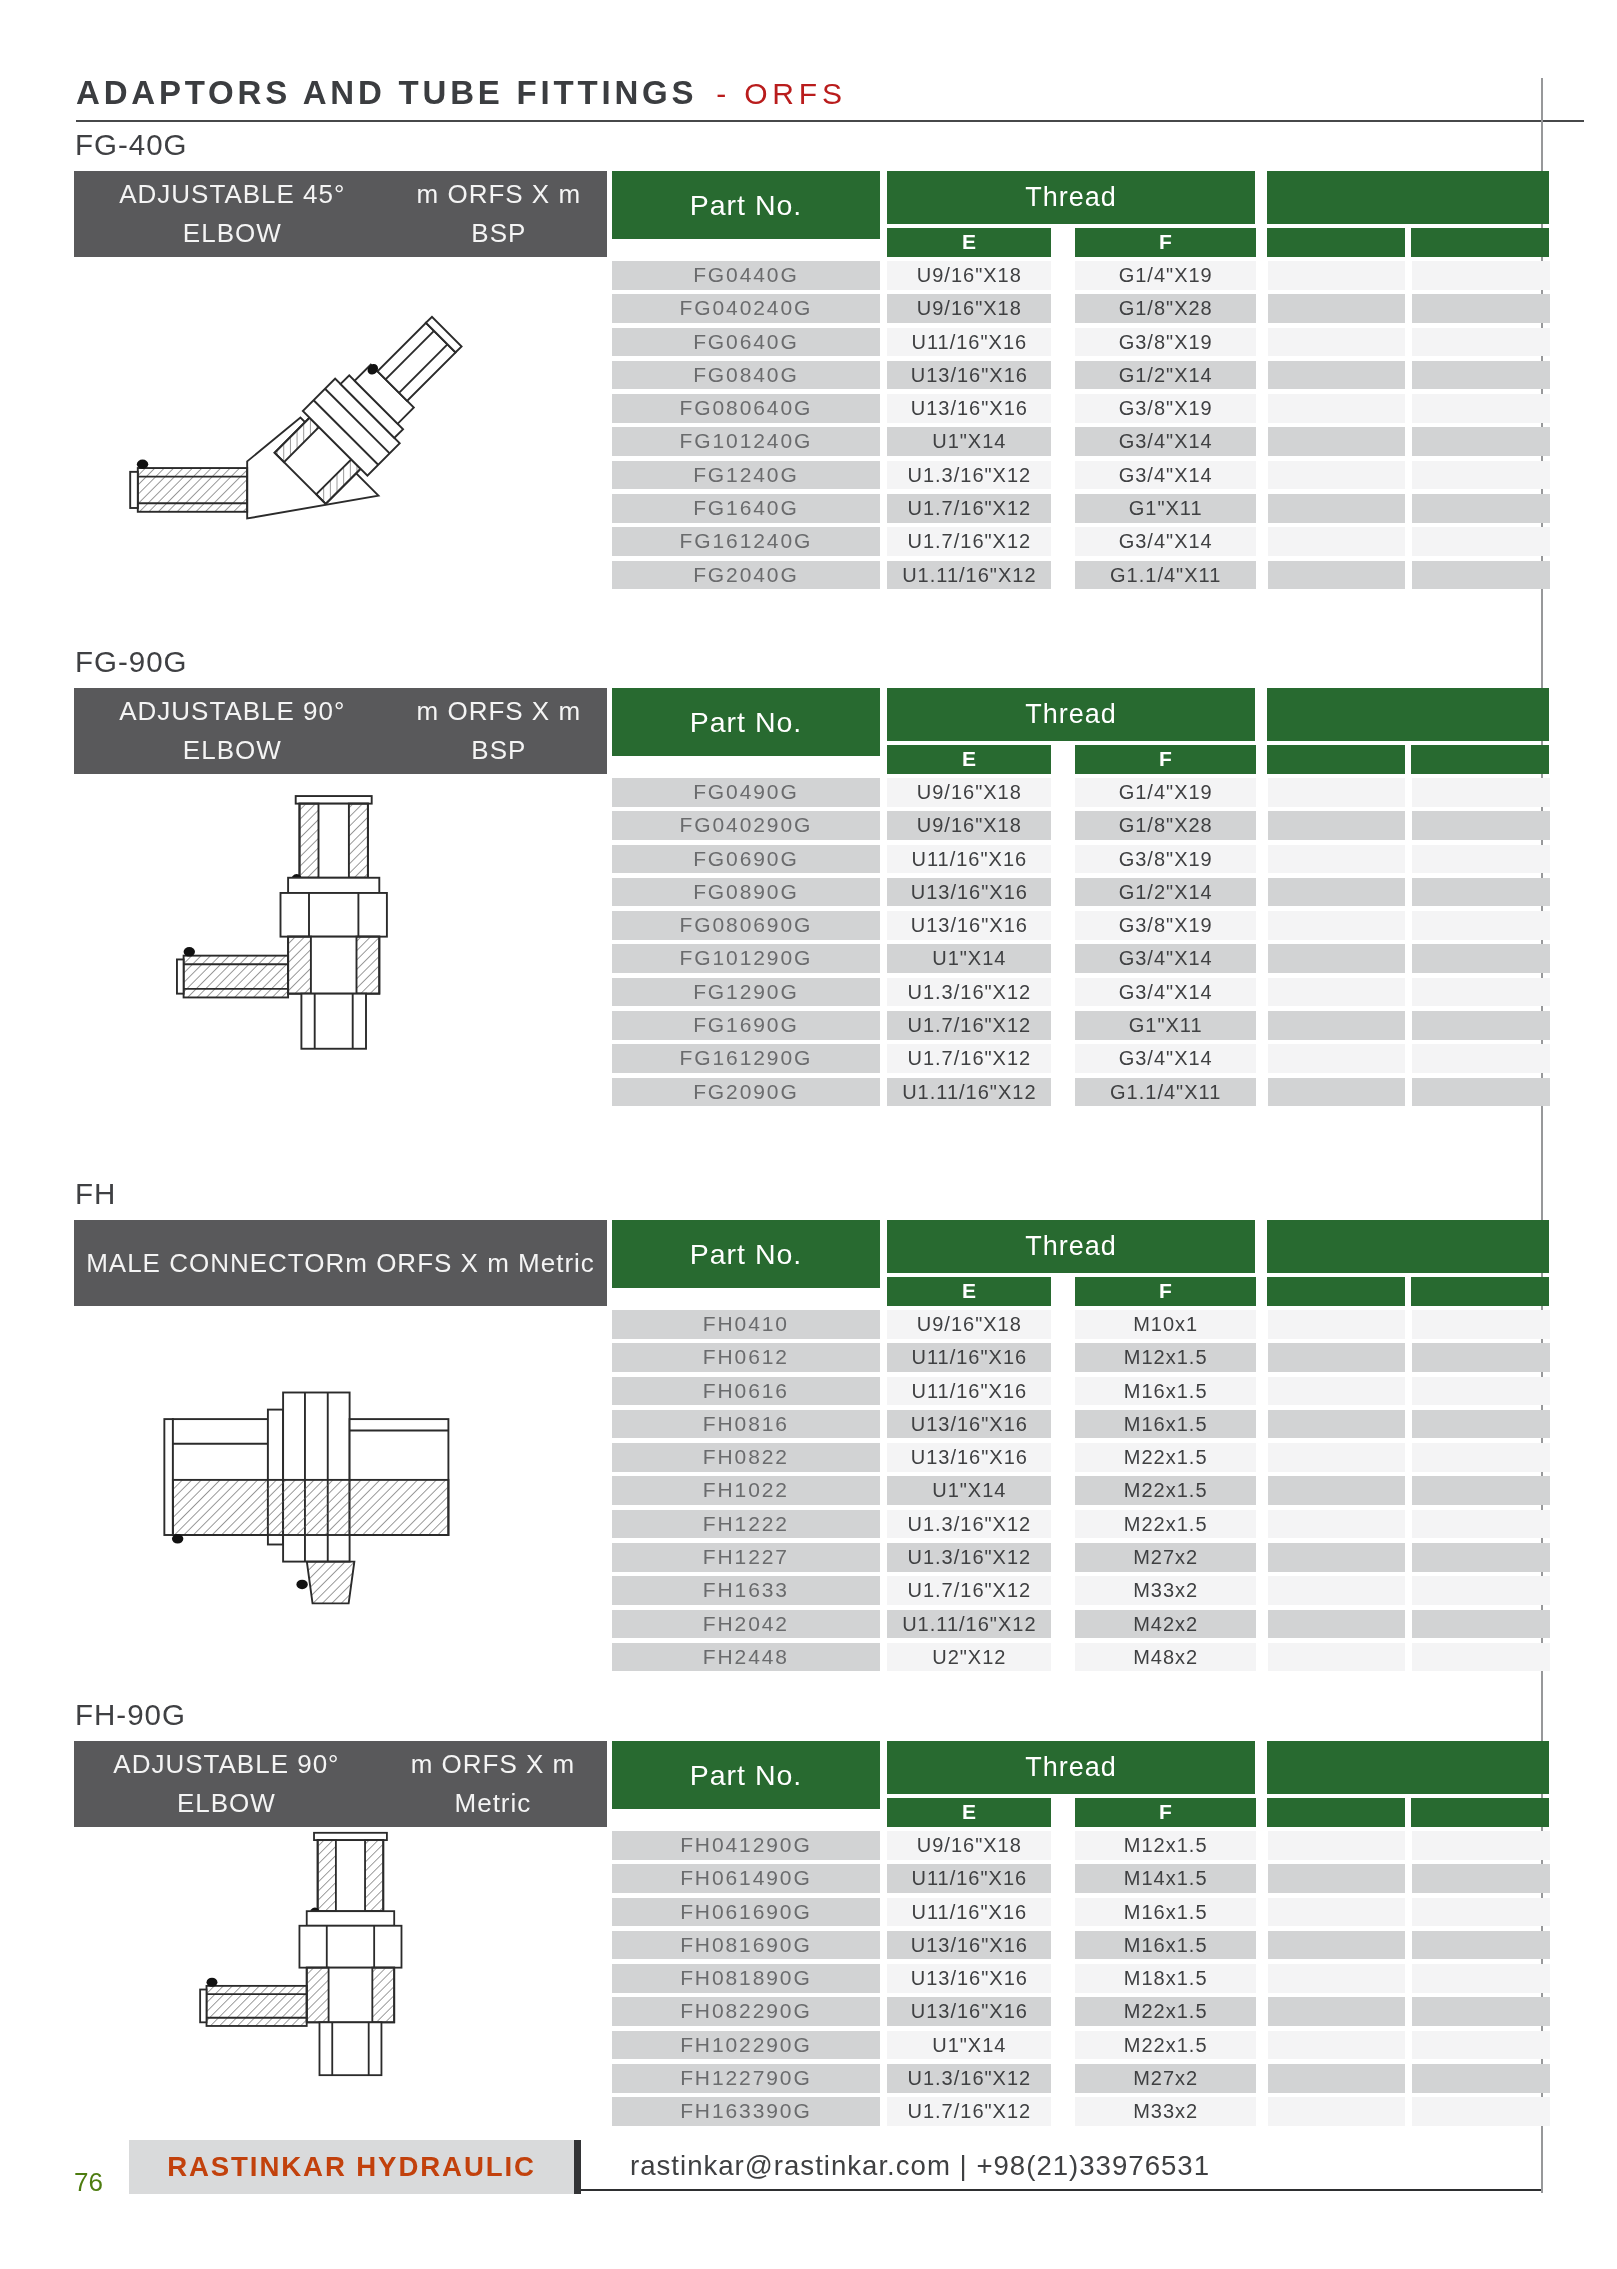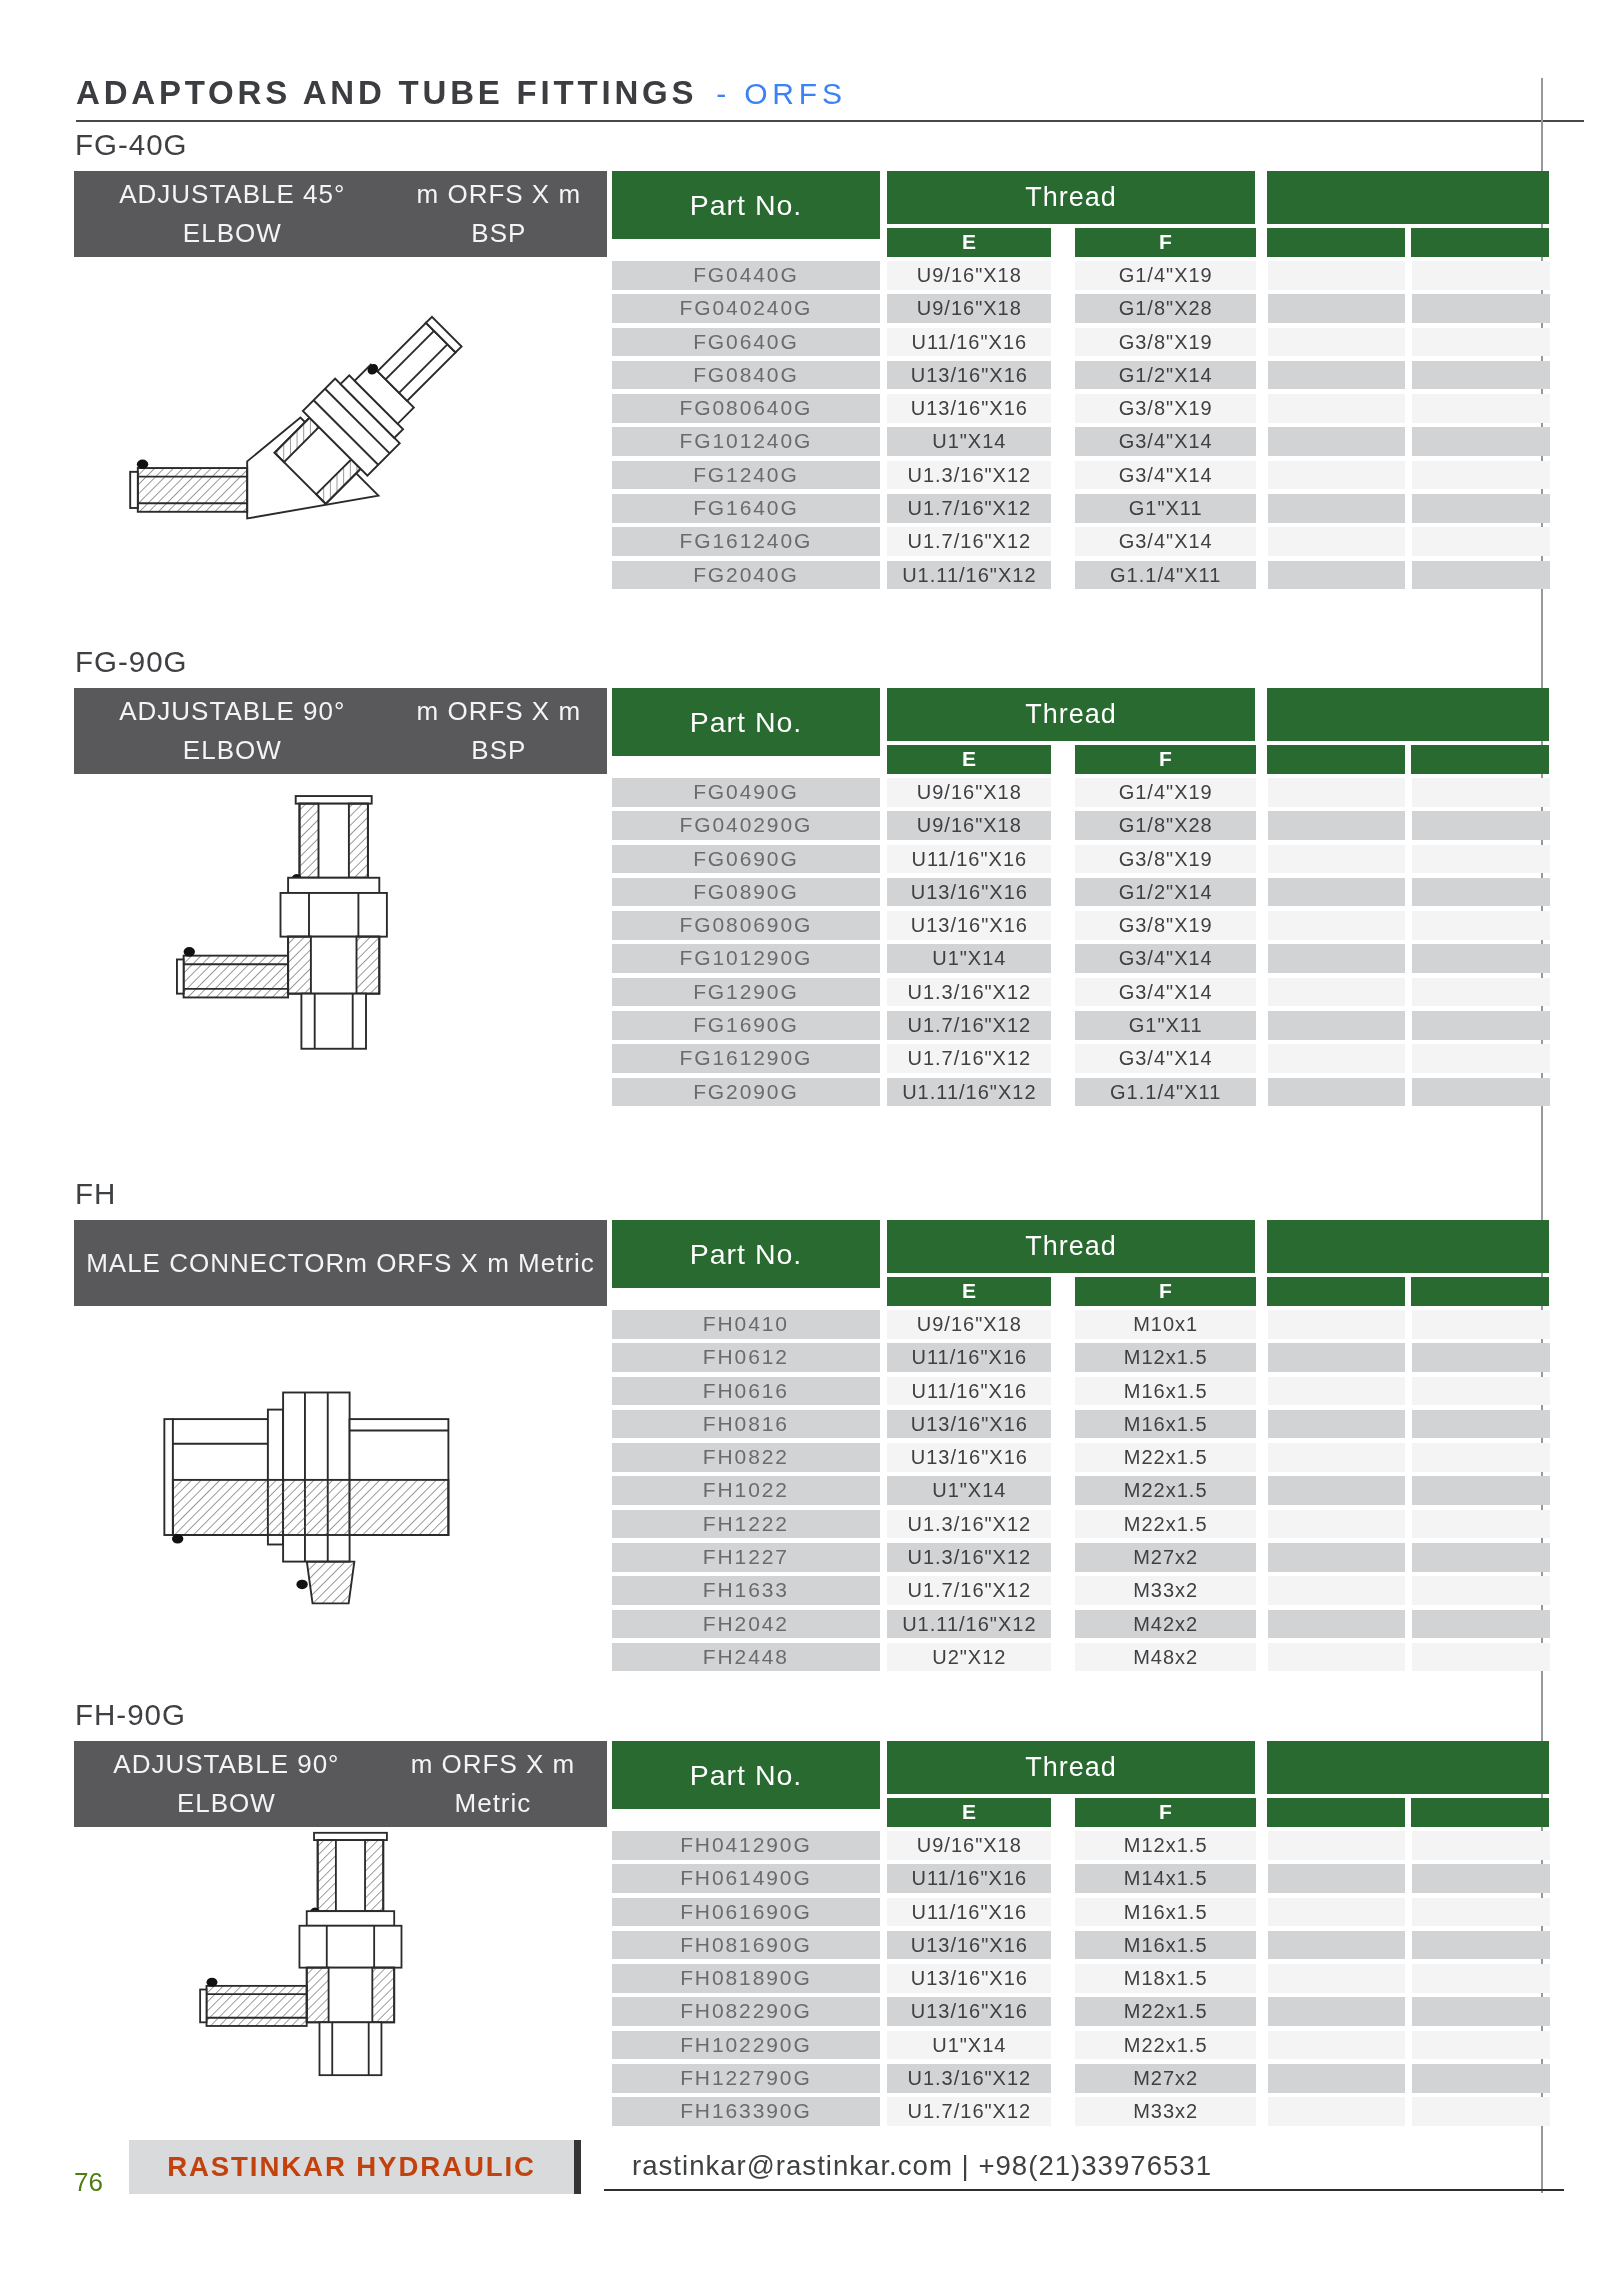--- a/index.html
+++ b/index.html
@@ -2,21 +2,21 @@
 <html style="font-size:15px"><head>
 <meta charset="utf-8">
 <style>
   html,body{margin:0;padding:0;background:#ffffff;}
   .canvas{position:relative;width:1618px;height:2269px;background:#fff;overflow:hidden;
           font-family:"Liberation Sans", sans-serif;}
 
   
   .page-title{position:absolute;left:76px;top:74px;white-space:nowrap;}
   .page-title .t-bold{font-size:33px;font-weight:700;letter-spacing:3.8px;color:#3b3d40;}
-  .page-title .t-light{font-size:30px;font-weight:400;letter-spacing:4.8px;color:#3b82f6;margin-left:19px;}
+  .page-title .t-light{font-size:30px;font-weight:400;letter-spacing:4.8px;color:#b91c1c;margin-left:19px;}
   .title-rule{position:absolute;left:76px;top:120px;width:1508px;height:1.9px;background:#47484a;}
   .right-vline{position:absolute;left:1541px;top:78px;width:1.9px;height:2115px;background:#97989a;}
 
   
   .section{position:absolute;left:0;width:1618px;}
   .sec-title{position:absolute;left:75px;top:0;font-size:29.5px;font-weight:400;
              letter-spacing:1px;color:#3f4043;}
   .desc-box{position:absolute;left:74px;top:43px;width:533px;height:86px;background:#59595b;
             display:flex;flex-direction:row;align-items:center;justify-content:center;}
   .desc-box div{color:#f4f4f4;font-size:26px;font-weight:400;letter-spacing:1px;line-height:39px;text-align:center;}
@@ -42,22 +42,22 @@
   .row-dark  .c-e,.row-dark  .c-f,.row-dark  .c-b1,.row-dark  .c-b2{background:#d2d3d4;}
 
   .drawing{position:absolute;}
 
   
   .footer-pagenum{position:absolute;left:74px;top:2167px;font-size:26px;color:#4d7c0f;}
   .footer-company{position:absolute;left:129px;top:2140px;width:445px;height:54px;background:#d9dadb;
                   display:flex;align-items:center;justify-content:center;
                   font-size:27.6px;font-weight:700;letter-spacing:1.9px;color:#c2410c;}
   .footer-nub{position:absolute;left:574px;top:2140px;width:6.7px;height:54px;background:#333436;}
-  .footer-contact{position:absolute;left:604px;top:2140px;width:960px;height:51px;
-                  border-bottom:2.9px solid #2e2f31;line-height:51px;padding-left:28px;
+  .footer-contact{position:absolute;left:581px;top:2140px;width:960px;height:51px;
+                  border-bottom:2.9px solid #2e2f31;line-height:51px;padding-left:49px;
                   font-size:27.6px;letter-spacing:1px;color:#3f4042;box-sizing:border-box;}
 </style>
 </head>
 <body>
 
 <div class="canvas">
 
   <div class="page-title">
     <span class="t-bold">ADAPTORS AND TUBE FITTINGS</span><span class="t-light">- ORFS</span>
   </div>

